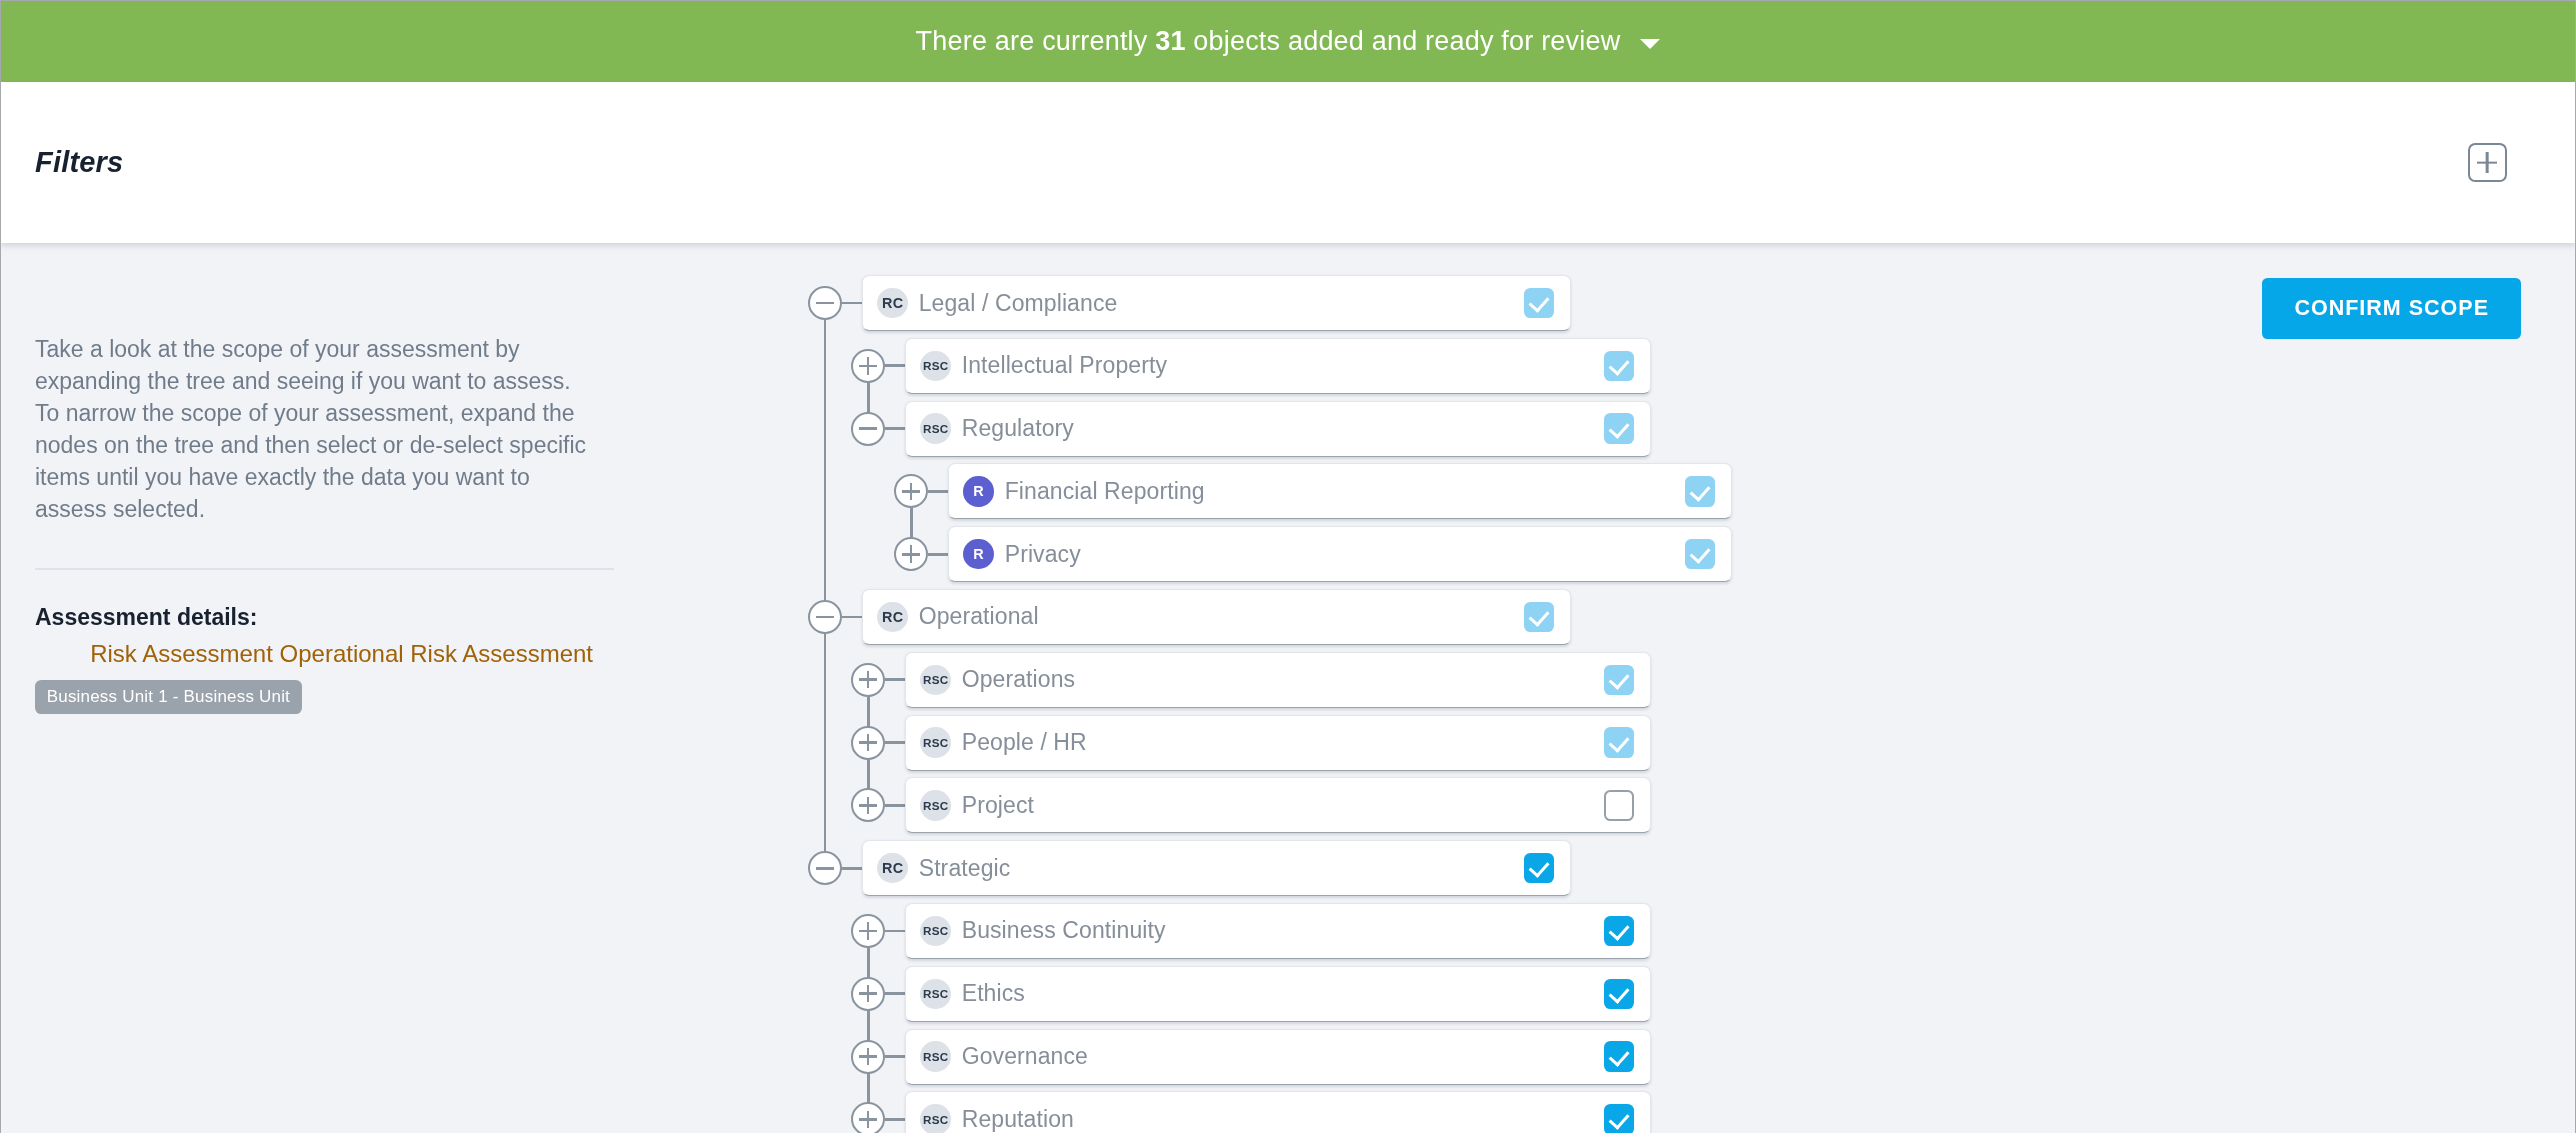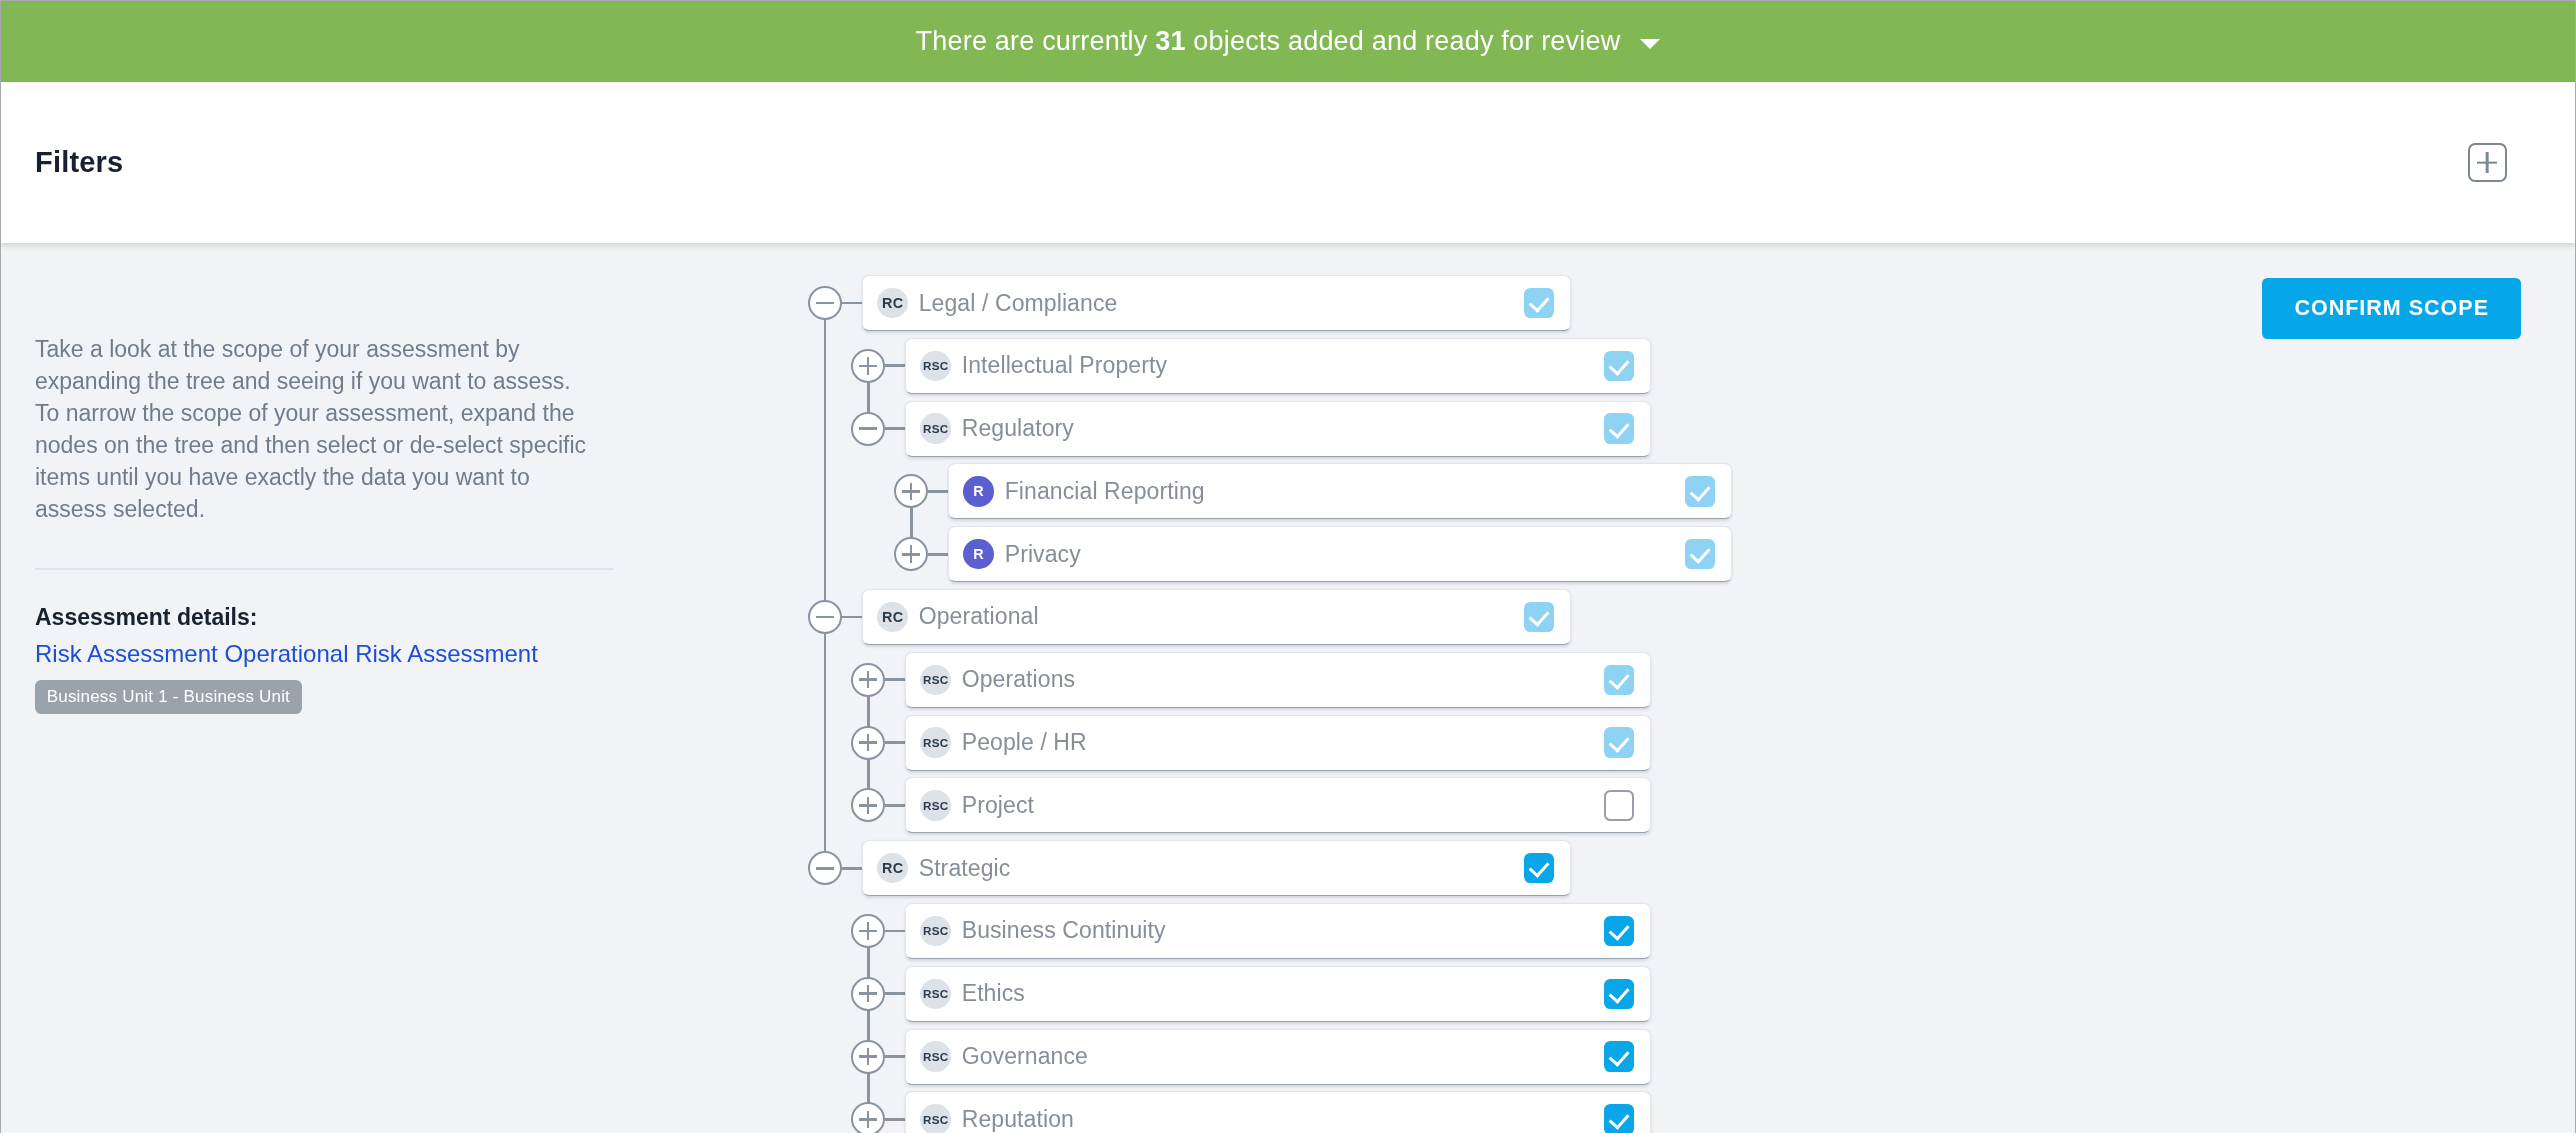--- a/index.html
+++ b/index.html
@@ -56,20 +56,21 @@
     padding: 0 54px 0 34px;
     position: relative;
     z-index: 5;
     box-shadow: 0 2.7px 6.3px rgba(40,50,70,.18);
   }
   .filters-title {
     font-size: 29px;
     font-weight: 700;
     color: #18212f;
     letter-spacing: 0.2px;
+    font-style: italic;
   }
   .filters-spacer { flex: 1; }
   .add-filter-btn {
     width: 39px; height: 39px;
     border: 2.7px solid #7b8794;
     border-radius: 7.2px;
     position: relative;
     cursor: pointer;
     margin-right: 14.4px;
   }
@@ -118,21 +119,22 @@
   }
   .details-label {
     margin-top: 34px;
     font-size: 23px;
     font-weight: 700;
     color: #18212f;
   }
   .details-value {
     margin-top: 9px;
     font-size: 24px;
-    color: #1d4ed8;
+    color: #a16207;
+    text-align: right;
   }
   .details-badge {
     display: inline-block;
     margin-top: 12.6px;
     background: #9aa2ab;
     color: #ffffff;
     font-size: 17px;
     border-radius: 6.3px;
     padding: 6.3px 11.7px 7.2px 11.7px;
     letter-spacing: 0.2px;

